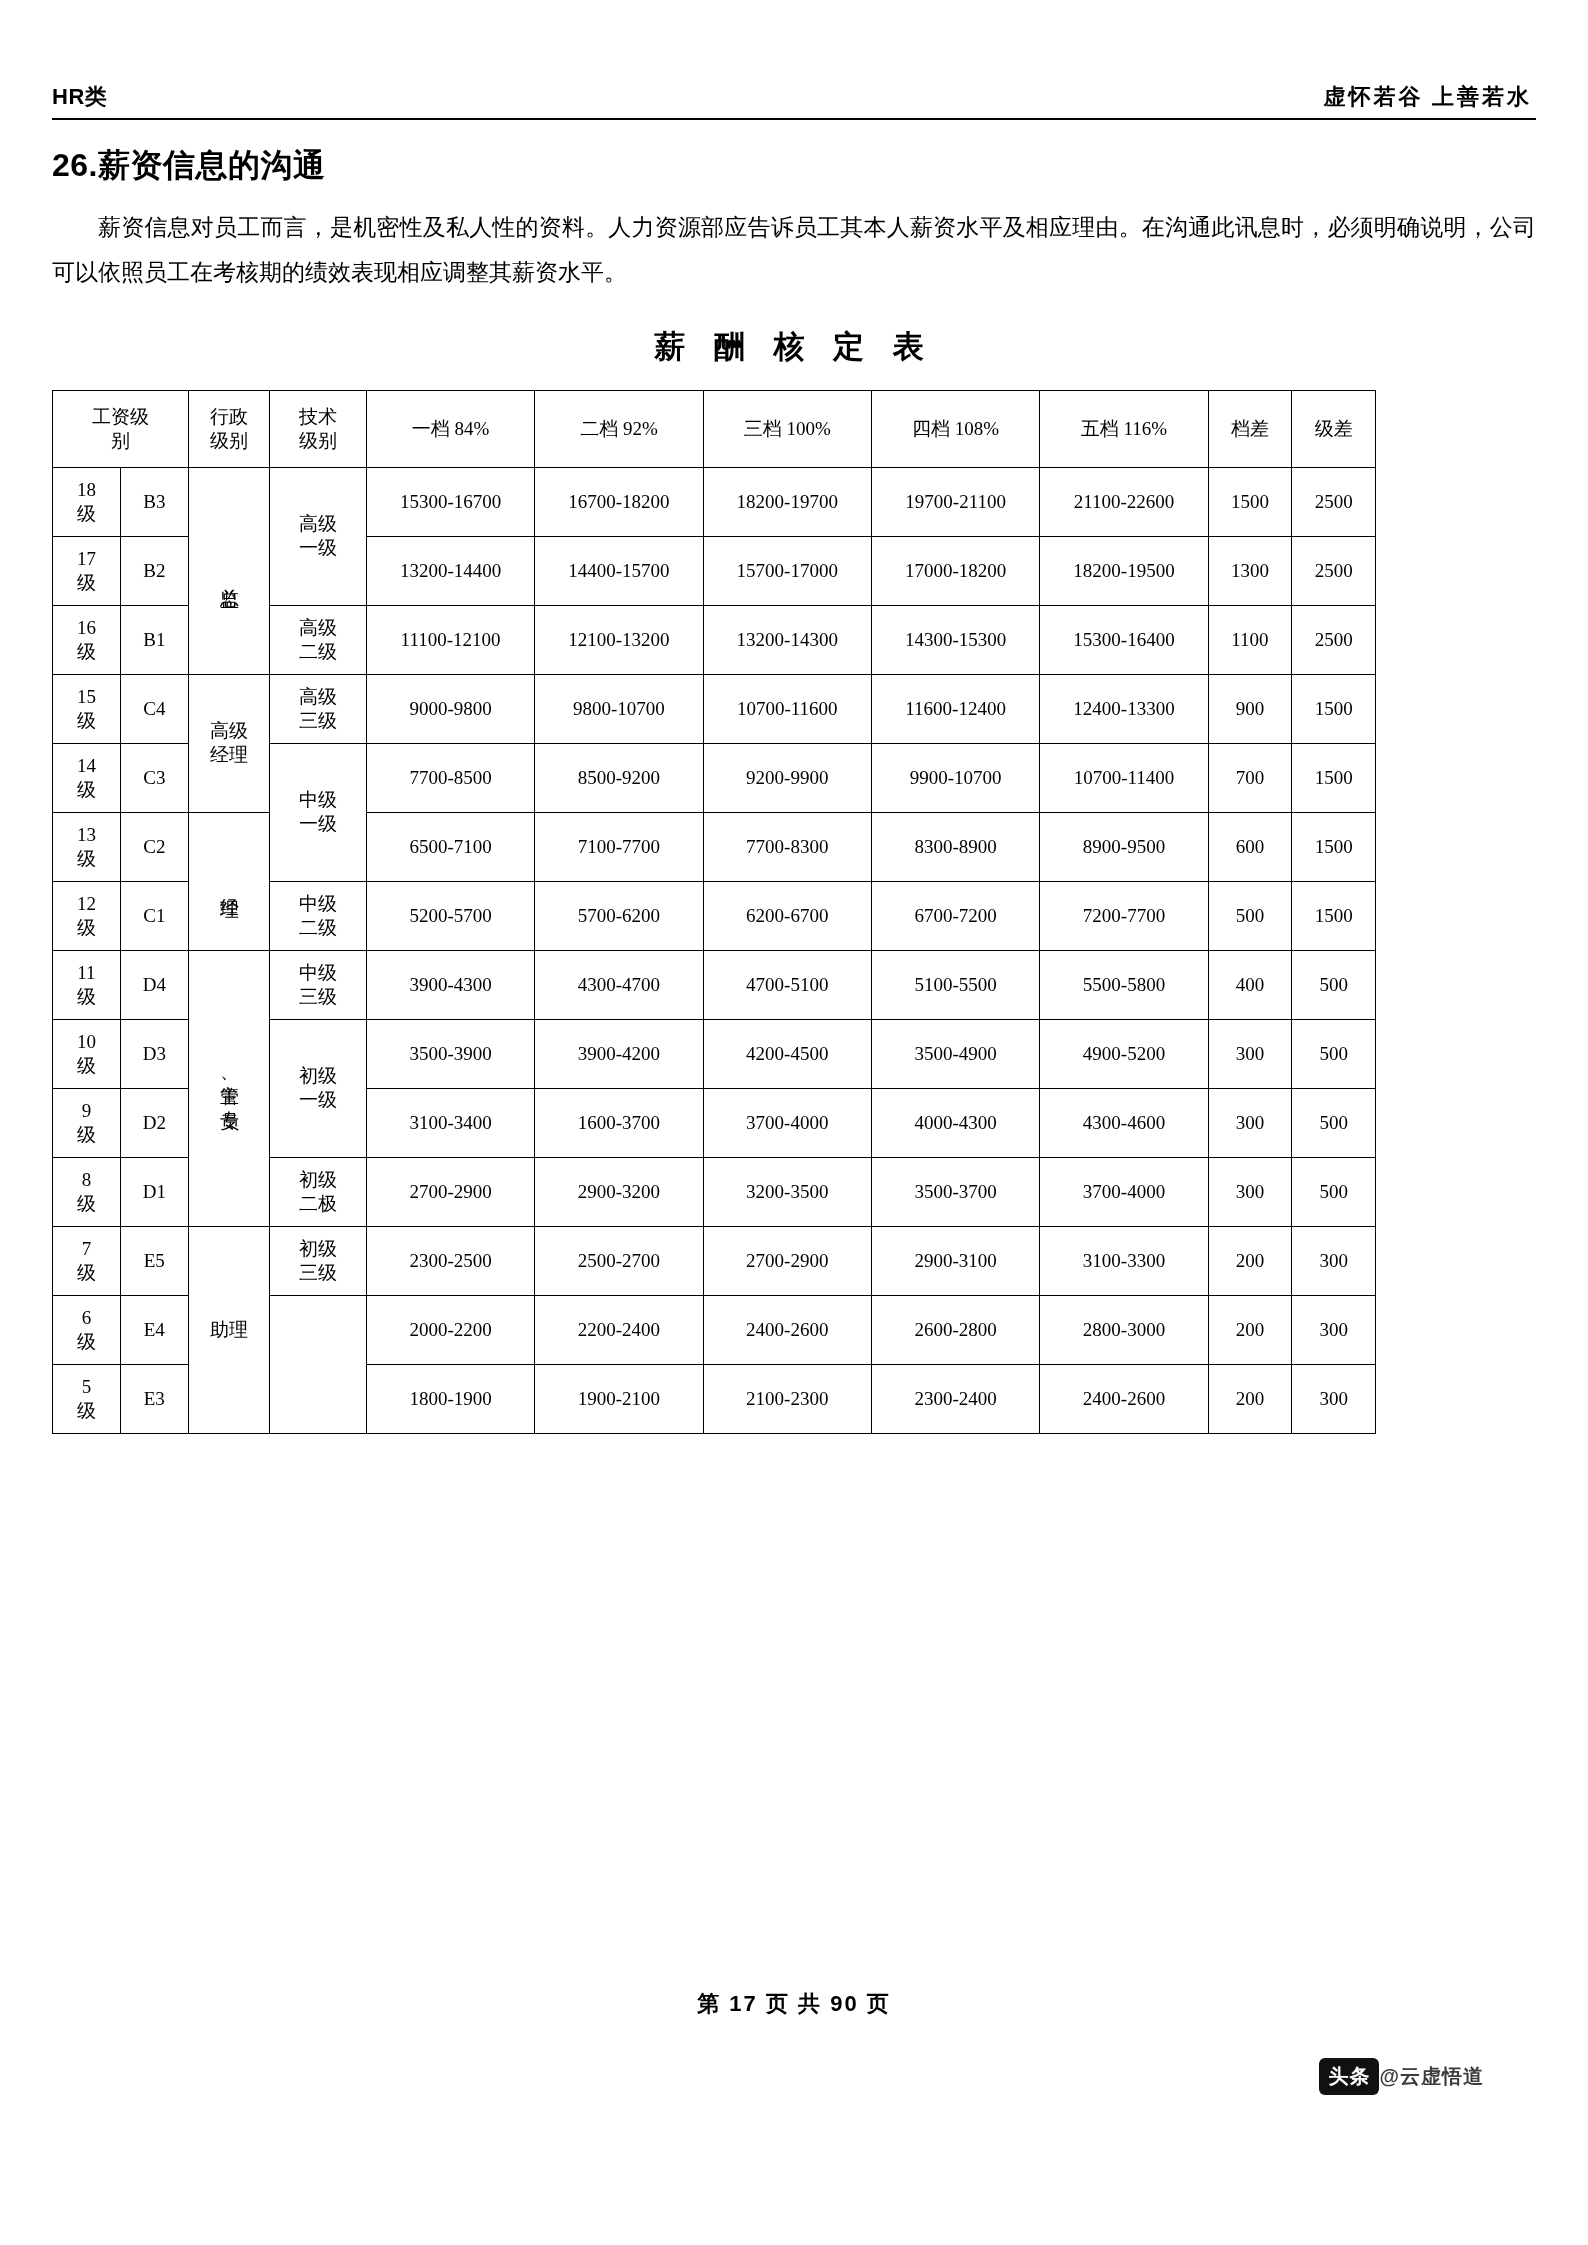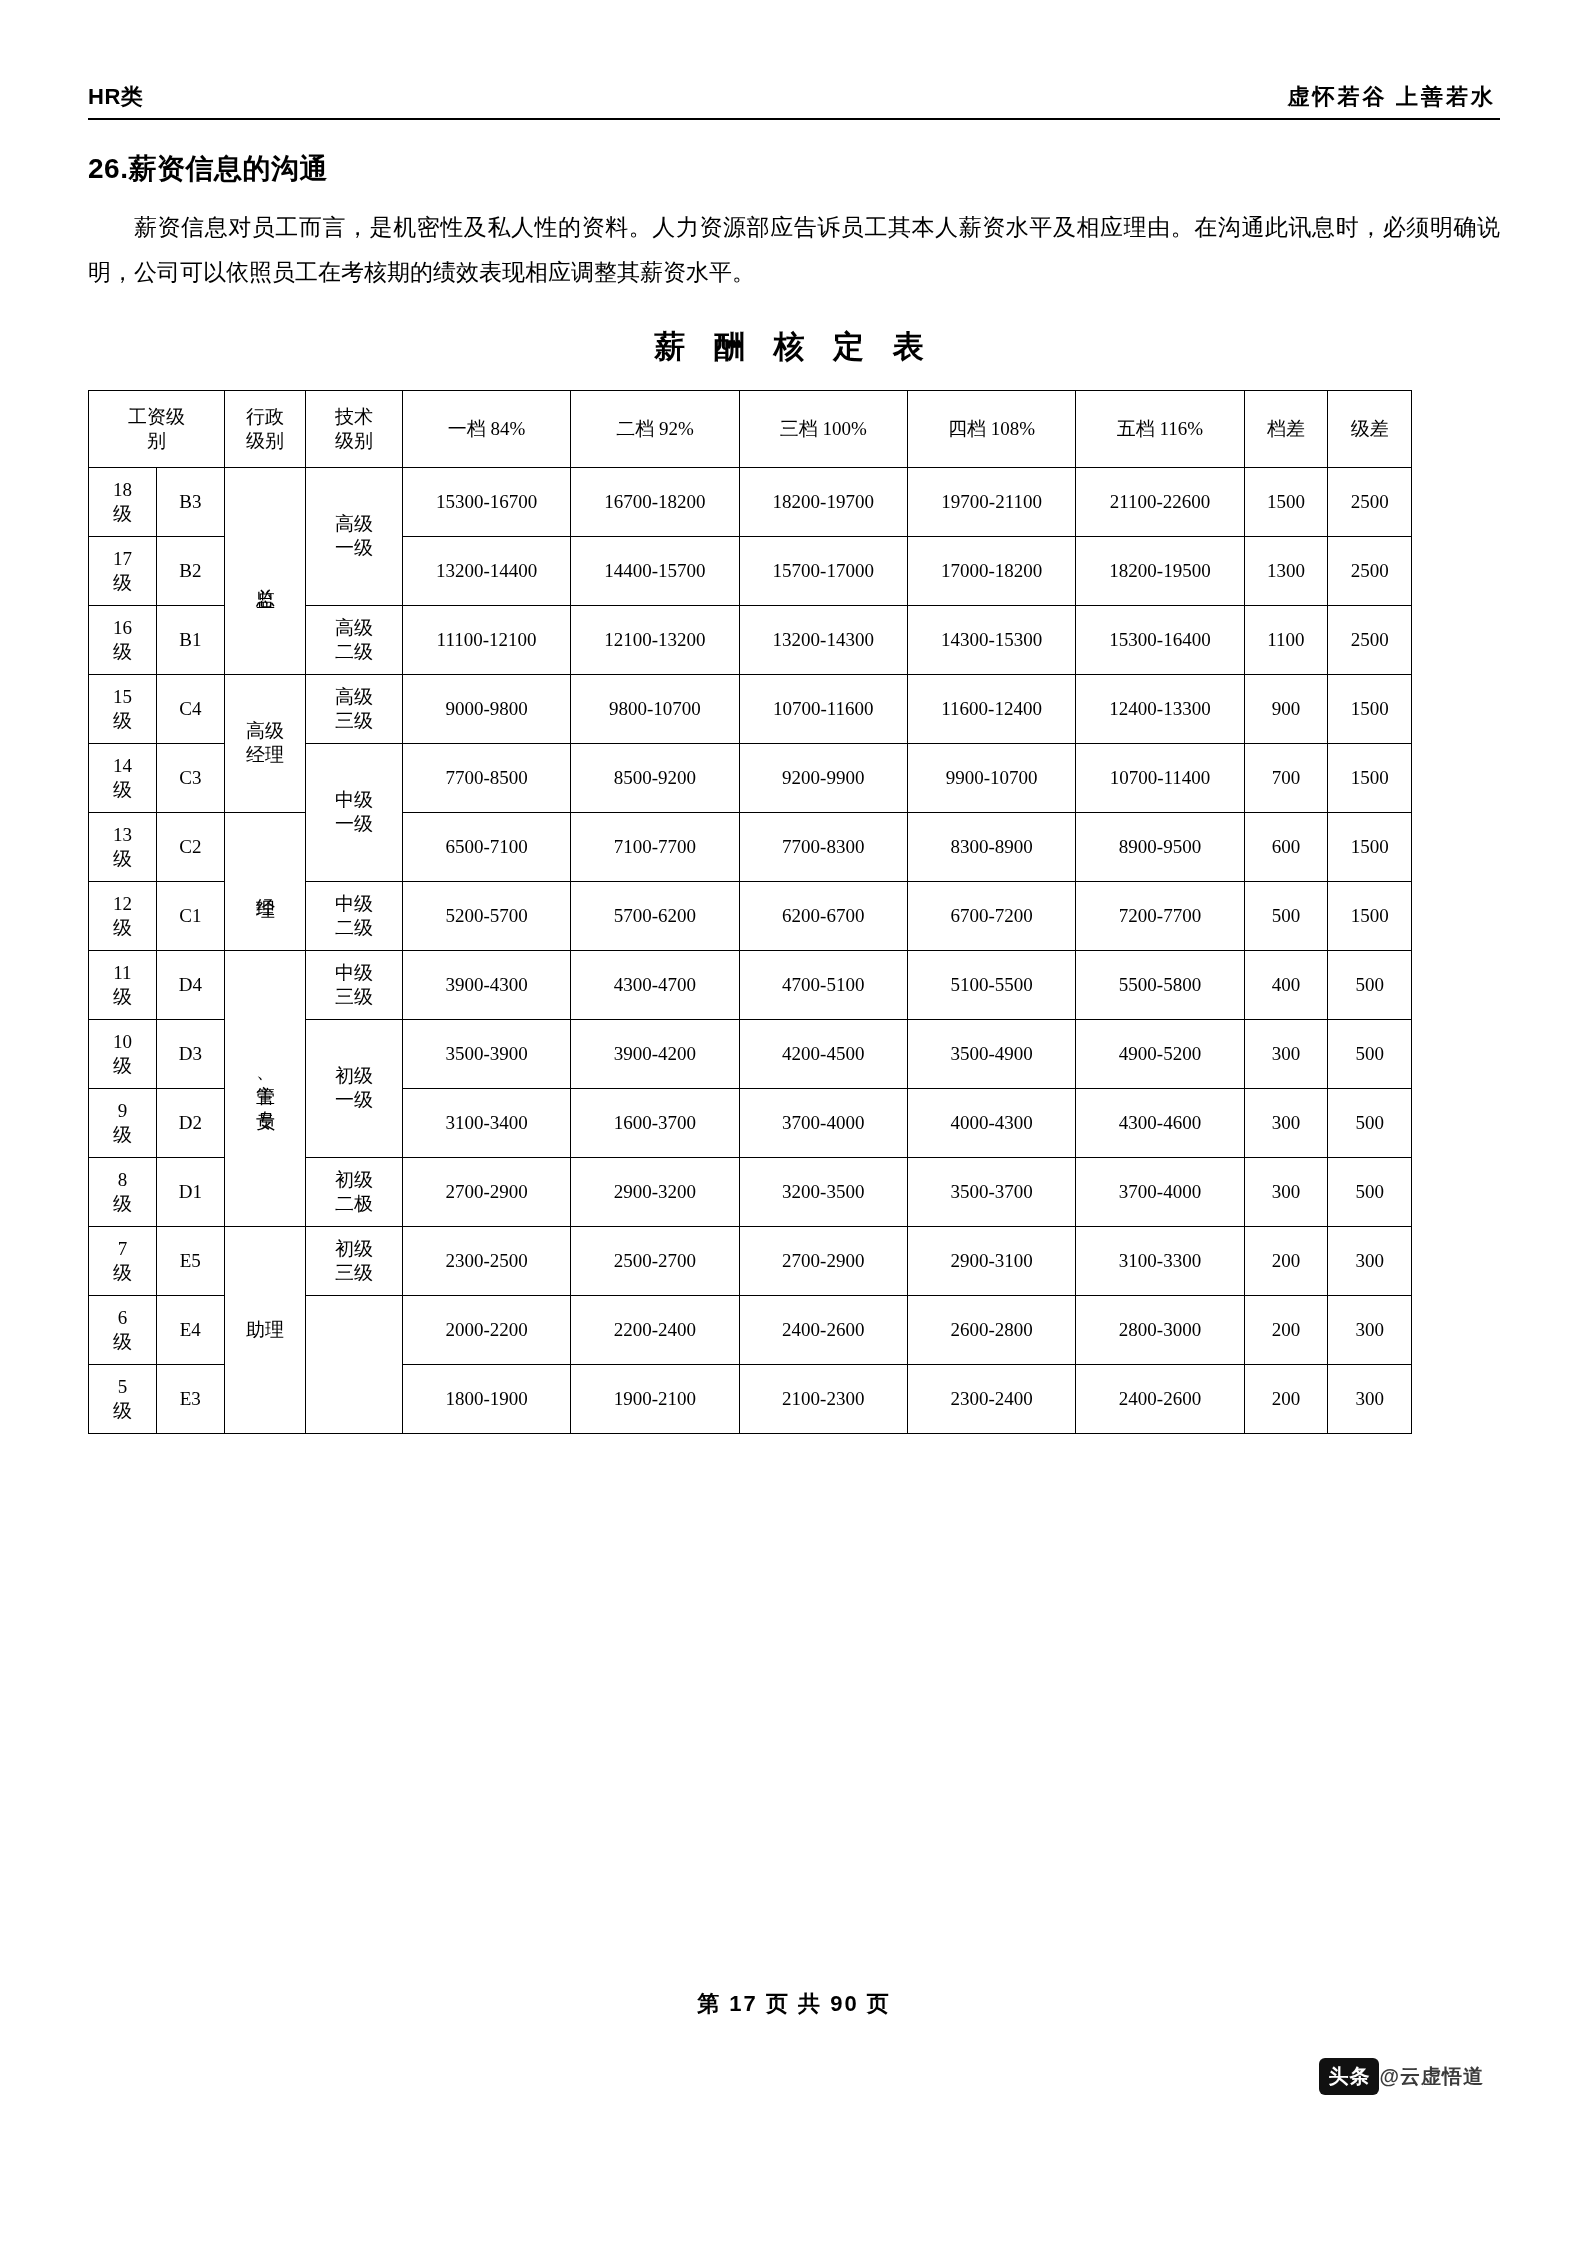--- a/index.html
+++ b/index.html
@@ -13,21 +13,21 @@
     font-family: "Liberation Serif", "DejaVu Serif", serif;
     color: #000000;
     position: relative;
     overflow: hidden;
   }
   .page {
     position: relative;
     width: 1588px;
     height: 2131px;
     box-sizing: border-box;
-    padding: 0 88px;
+    padding: 0 52px;
   }
   
   .header {
     display: flex;
     align-items: flex-end;
     justify-content: space-between;
     padding-top: 82px;
     border-bottom: 2px solid #000;
     padding-bottom: 6px;
   }
@@ -39,24 +39,24 @@
   }
   .header-right {
     font-family: "Liberation Serif", "DejaVu Serif", serif;
     font-weight: bold;
     font-size: 22px;
     letter-spacing: 3px;
     padding-right: 4px;
   }
   
   .section-title {
-    margin-top: 30px;
-    font-family: "Liberation Sans", "DejaVu Sans", sans-serif;
-    font-weight: bold;
-    font-size: 28px;
+    margin-top: 24px;
+    font-family: "Liberation Sans", "DejaVu Sans", sans-serif;
+    font-weight: bold;
+    font-size: 32px;
     letter-spacing: 0.5px;
   }
   .para {
     margin-top: 18px;
     font-size: 23px;
     line-height: 1.95;
     text-align: justify;
     text-indent: 2em;
   }
   .appendix-label {

